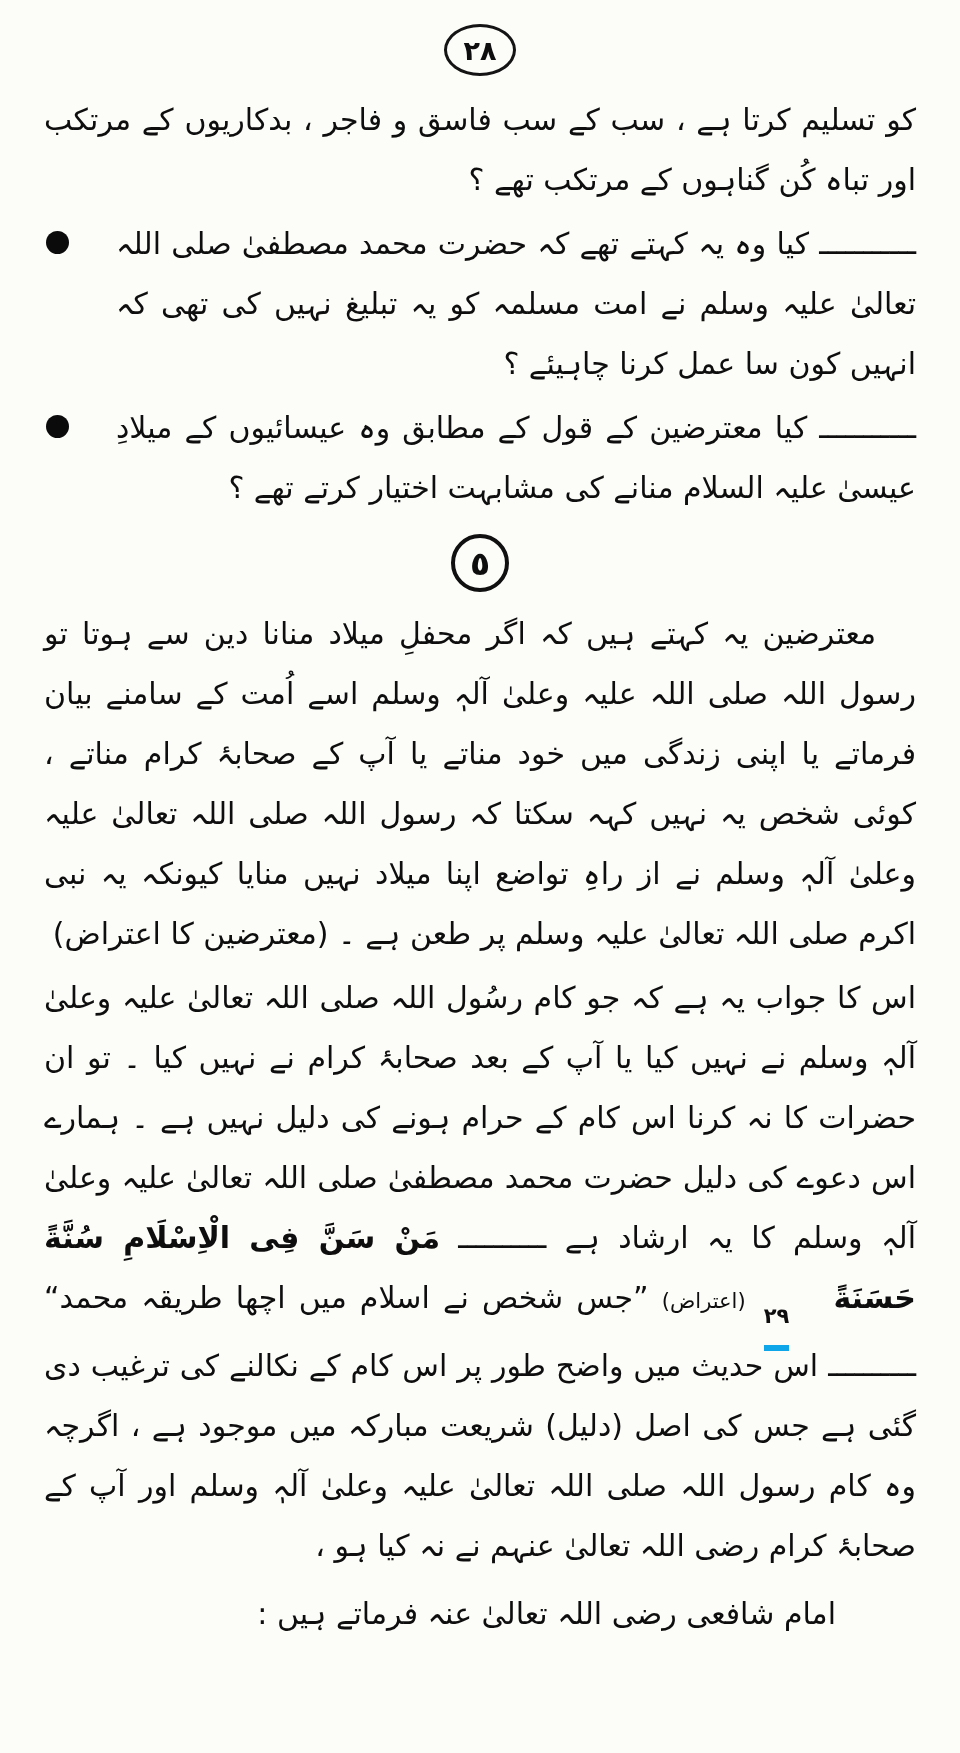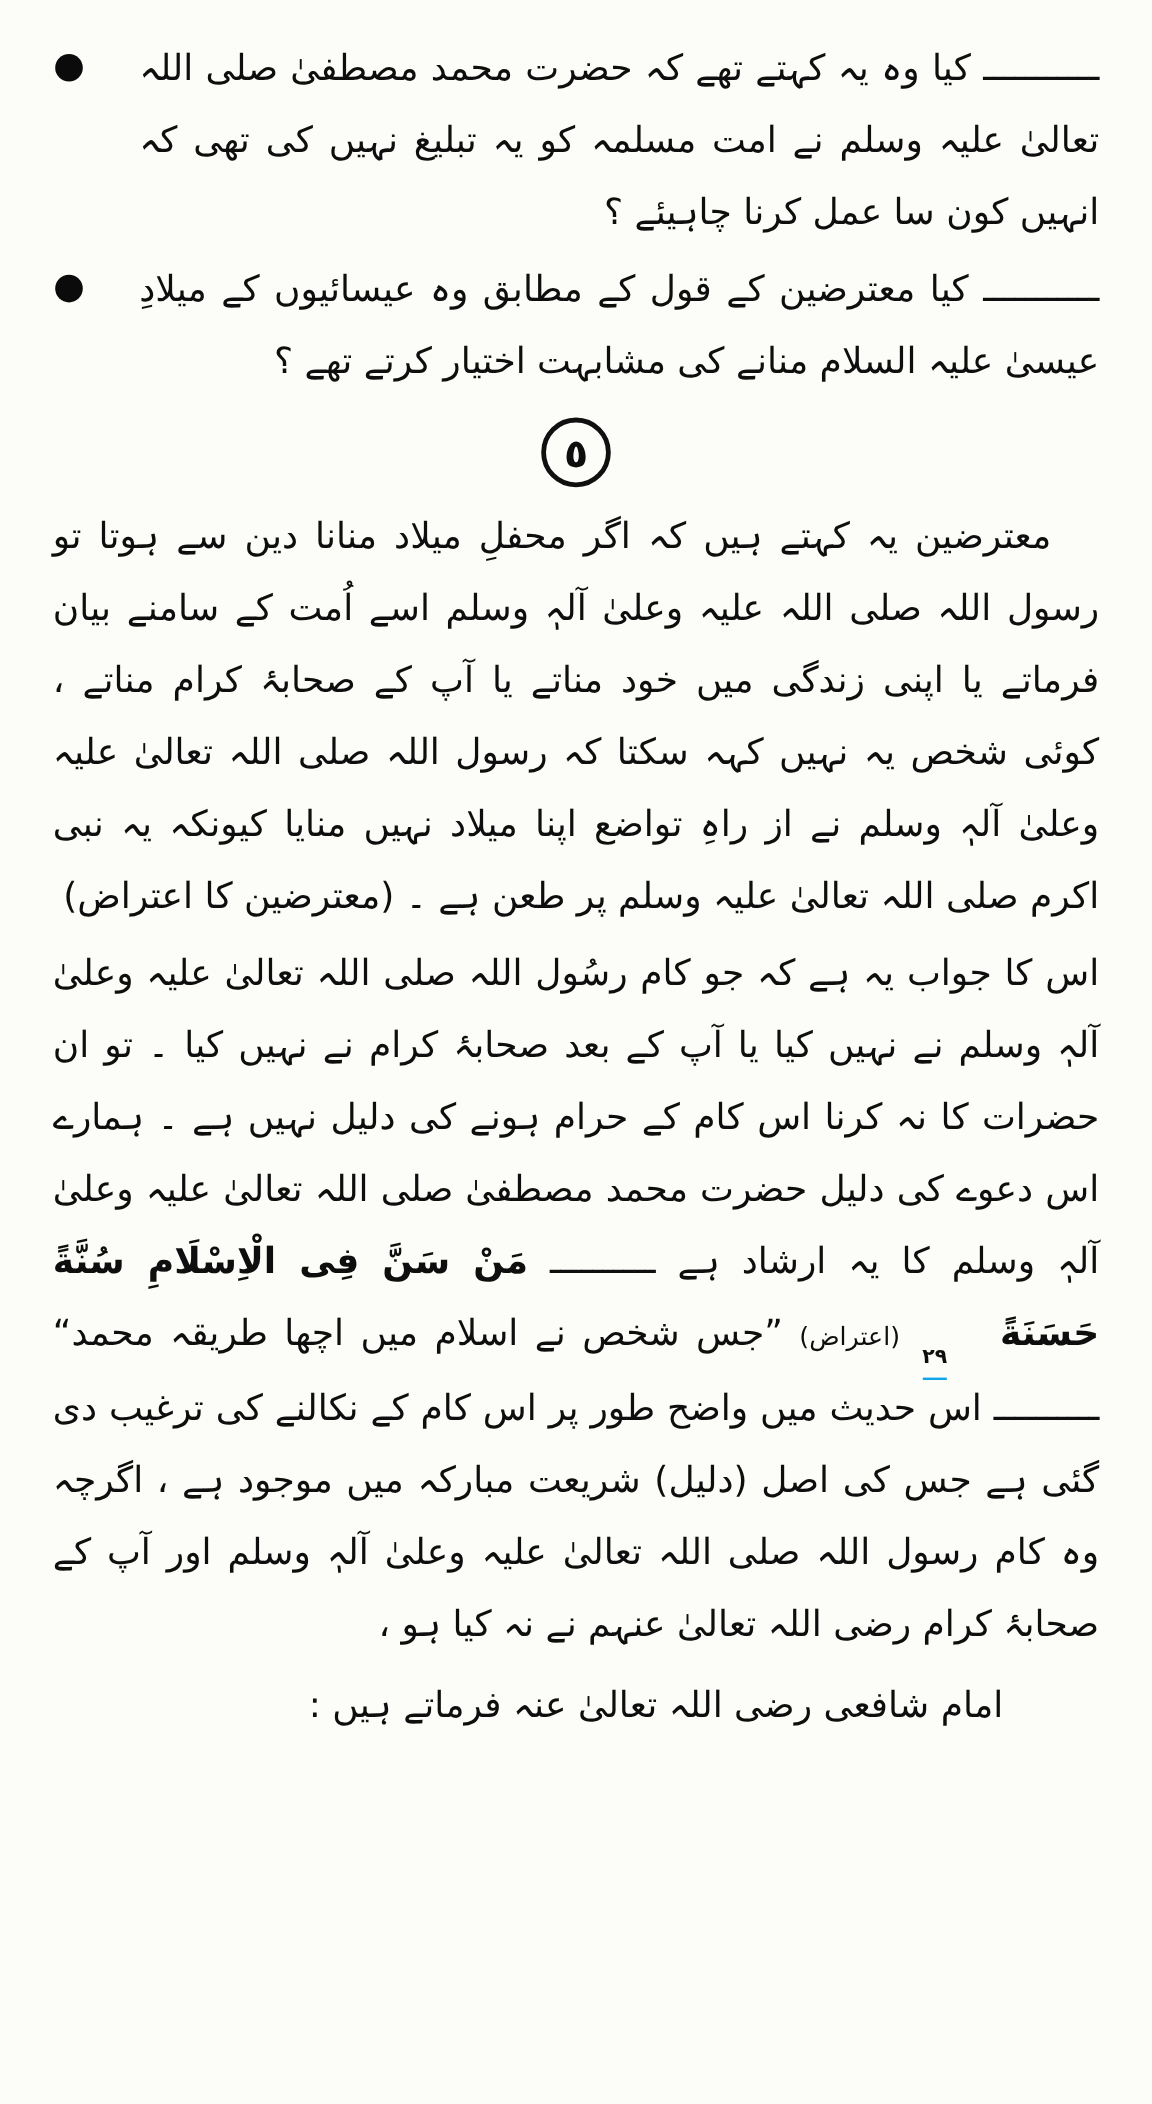--- a/index.html
+++ b/index.html
@@ -56,37 +56,43 @@
     top: 17px;
     width: 23px;
     height: 23px;
     border-radius: 50%;
     background: #0b0b0b;
   }
   .dash { white-space: nowrap; }
   .arabic-quote { font-weight: bold; margin-left: 39px; }
   .hadith-source { font-size: 21px; }
   .footnote-ref {
-    font-size: 17px;
+    font-size: 21px;
     font-weight: bold;
     position: relative;
     top: 15px;
     display: inline-block;
     margin: 0 5px;
     line-height: 1;
-    border-bottom: 2px solid #0ea5e9;
-    padding-bottom: 8px;
+    border-bottom: 6px solid #0ea5e9;
+    padding-bottom: 18px;
   }
 </style>
 </head>
 <body>
 
 <div class="page">
 
+  <div class="badge-row">
+    <span class="oval-badge">
+      <span>٢٨</span>
+    </span>
+  </div>
 
+  <p class="para">کو تسلیم کرتا ہے ، سب کے سب فاسق و فاجر ، بدکاریوں کے مرتکب اور تباہ کُن گناہوں کے مرتکب تھے ؟</p>
 
   <div class="bullet-item">
     <span class="bullet-dot"></span>
     <p class="para"><span class="dash">ـــــــــــ</span> <span>کیا وہ یہ کہتے تھے کہ حضرت محمد مصطفیٰ صلی اللہ تعالیٰ علیہ وسلم نے امت مسلمہ کو یہ تبلیغ نہیں کی تھی کہ انہیں کون سا عمل کرنا چاہیئے ؟</span></p>
   </div>
 
   <div class="bullet-item">
     <span class="bullet-dot"></span>
     <p class="para"><span class="dash">ـــــــــــ</span> <span>کیا معترضین کے قول کے مطابق وہ عیسائیوں کے میلادِ عیسیٰ علیہ السلام منانے کی مشابہت اختیار کرتے تھے ؟</span></p>
   </div>

